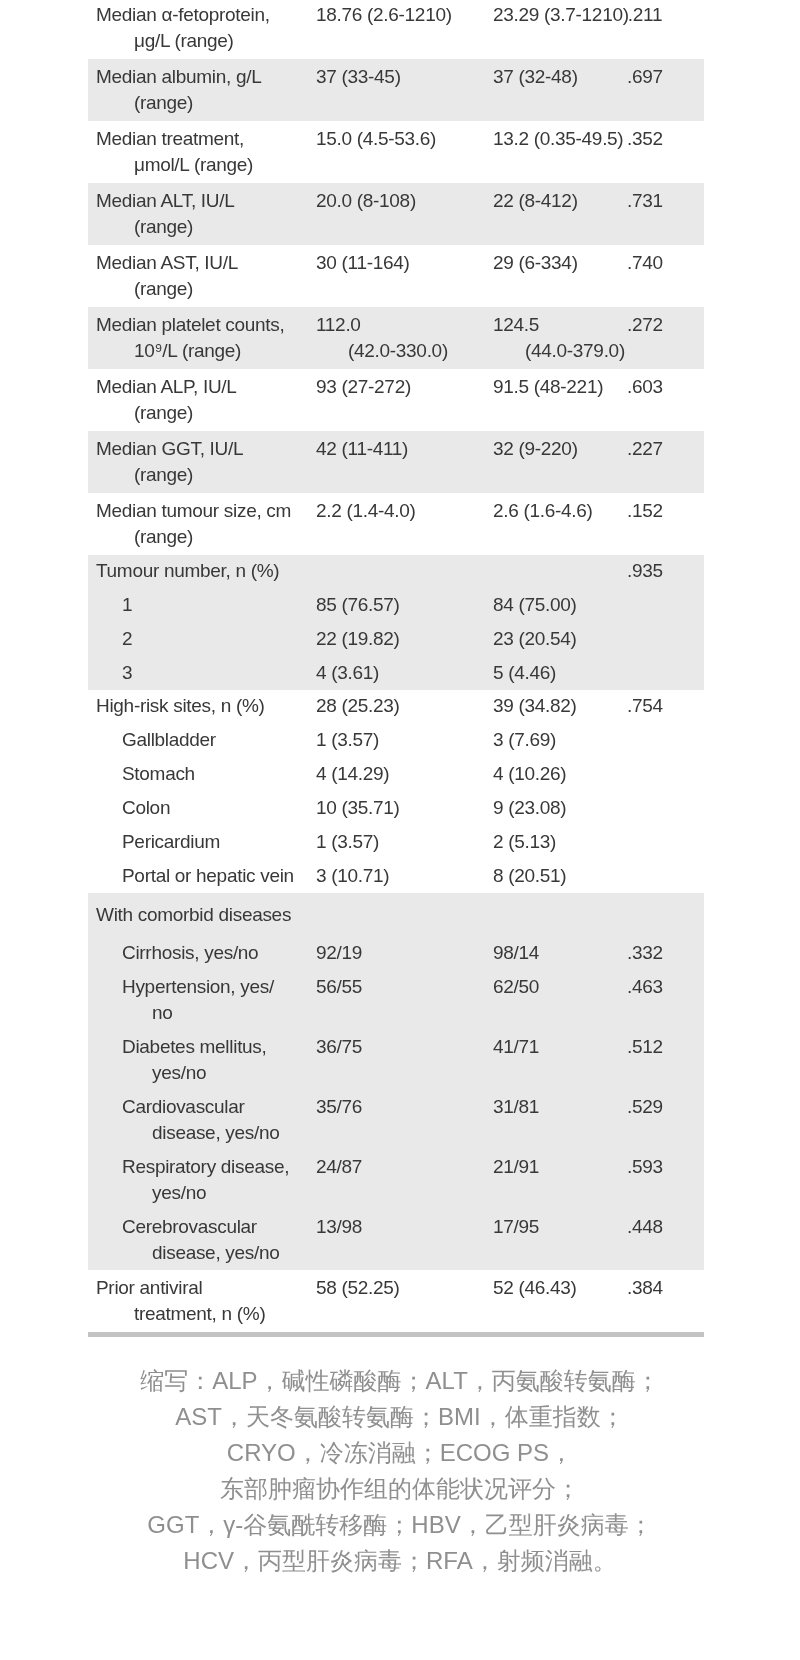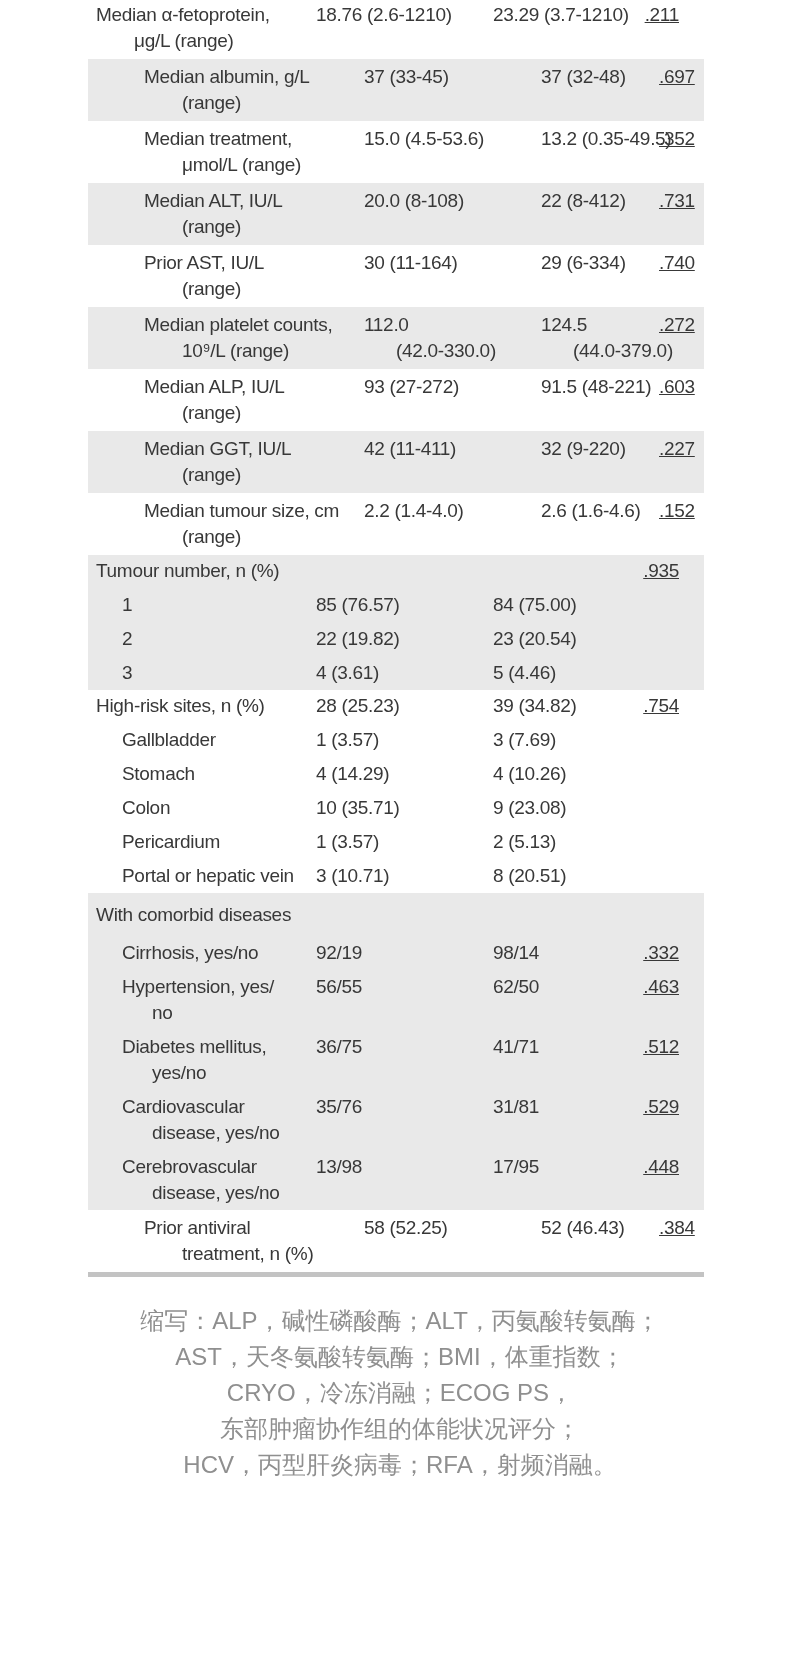--- a/index.html
+++ b/index.html
@@ -19,21 +19,21 @@
     font-size: 19px;
     letter-spacing: -0.3px;
     line-height: 26px;
   }
   td { vertical-align: top; padding: 0; }
 
   tr.bg-gray td { background: #e9e9e9; }
   tr.bg-white td { background: #ffffff; }
 
   tr.sz-first   td { padding-top: 2px;  padding-bottom: 5px; }
-  tr.sz-main    td { padding-top: 5px;  padding-bottom: 5px; padding-left: 48px; }
+  tr.sz-main    td { padding-top: 5px;  padding-bottom: 5px; }
   tr.sz-single  td { padding-top: 3px;  padding-bottom: 4px; }
   tr.sz-section td { padding-top: 9px;  padding-bottom: 8px; }
   tr.sz-sub     td { padding-top: 4px;  padding-bottom: 4px; }
 
   .lbl {
     margin-left: 8px;
     padding-left: 38px;
     text-indent: -38px;
     white-space: pre;
   }
@@ -41,24 +41,23 @@
     margin-left: 34px;
     padding-left: 30px;
     text-indent: -30px;
   }
   .vi {
     padding-left: 32px;
     text-indent: -32px;
     white-space: pre;
   }
   td.c-p {
-    text-align: right;
+    text-align: center;
     padding-right: 25px;
     white-space: pre;
-    text-decoration: underline;
   }
 
   .bottom-rule {
     width: 616px; margin-left: 88px;
     height: 5px; background: #c3c3c3;
   }
 
   .footnote {
     margin-top: 26px;
     width: 800px;
@@ -128,21 +127,21 @@
     <td class="c-val">
             <div class="vi">20.0 (8-108)</div>
           </td>
     <td class="c-val">
             <div class="vi">22 (8-412)</div>
           </td>
     <td class="c-p">.731</td>
   </tr>
         <tr class="bg-white sz-main">
     <td class="c-label">
-            <div class="lbl">Prior AST, IU/L
+            <div class="lbl">Median AST, IU/L
 (range)</div>
           </td>
     <td class="c-val">
             <div class="vi">30 (11-164)</div>
           </td>
     <td class="c-val">
             <div class="vi">29 (6-334)</div>
           </td>
     <td class="c-p">.740</td>
   </tr>
@@ -375,20 +374,33 @@
             <div class="lbl sub">Cardiovascular
 disease, yes/no</div>
           </td>
     <td class="c-val">
             <div class="vi">35/76</div>
           </td>
     <td class="c-val">
             <div class="vi">31/81</div>
           </td>
     <td class="c-p">.529</td>
+  </tr>
+        <tr class="bg-gray sz-sub">
+    <td class="c-label">
+            <div class="lbl sub">Respiratory disease,
+yes/no</div>
+          </td>
+    <td class="c-val">
+            <div class="vi">24/87</div>
+          </td>
+    <td class="c-val">
+            <div class="vi">21/91</div>
+          </td>
+    <td class="c-p">.593</td>
   </tr>
         <tr class="bg-gray sz-sub">
     <td class="c-label">
             <div class="lbl sub">Cerebrovascular
 disease, yes/no</div>
           </td>
     <td class="c-val">
             <div class="vi">13/98</div>
           </td>
     <td class="c-val">
@@ -412,16 +424,17 @@
       </tbody>
   </table>
 
   <div class="bottom-rule"></div>
 
   <div class="footnote">
     <div class="fn-line">缩写：ALP，碱性磷酸酶；ALT，丙氨酸转氨酶；</div>
     <div class="fn-line">AST，天冬氨酸转氨酶；BMI，体重指数；</div>
     <div class="fn-line">CRYO，冷冻消融；ECOG PS，</div>
     <div class="fn-line">东部肿瘤协作组的体能状况评分；</div>
+    <div class="fn-line">GGT，γ-谷氨酰转移酶；HBV，乙型肝炎病毒；</div>
     <div class="fn-line">HCV，丙型肝炎病毒；RFA，射频消融。</div>
   </div>
 
 </div>
 
 </body></html>

